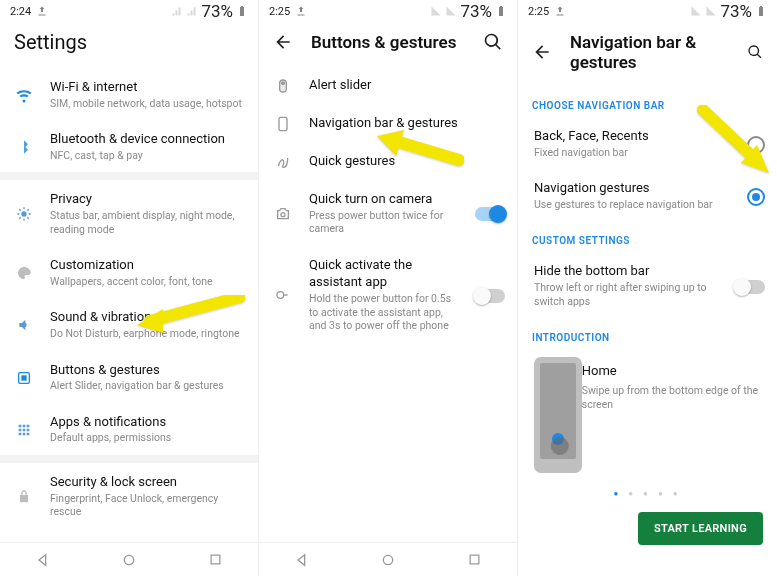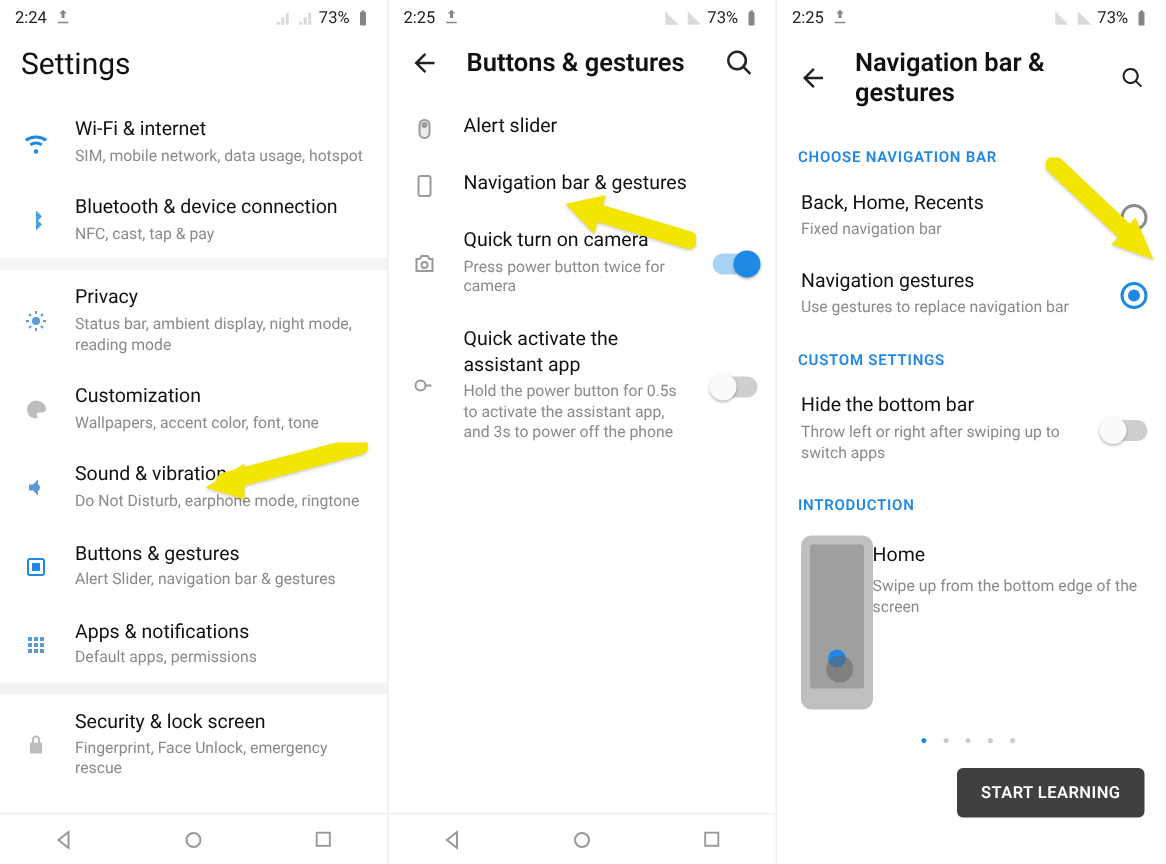--- a/index.html
+++ b/index.html
@@ -2,21 +2,21 @@
 <html><head>
 <meta charset="utf-8">
 <style>
 *{box-sizing:border-box;margin:0;padding:0;font-family:-apple-system,Roboto,sans-serif;-webkit-font-smoothing:antialiased}
 body{background:#fff;width:777px;height:576px;overflow:hidden;position:relative}
 .screens{display:flex;width:777px;height:576px}
 .screen{width:259px;height:576px;position:relative;border-right:1px solid #eee;display:flex;flex-direction:column;overflow:hidden}
 .screen:last-child{border-right:none}
 .statusbar{display:flex;justify-content:space-between;align-items:center;padding:3px 10px 3px 10px;font-size:11px;color:#222;height:22px}
 .sb-left{display:flex;align-items:center;gap:5px}
-.sb-right{display:flex;align-items:flex-end;gap:3px;font-size:11px}
+.sb-right{display:flex;align-items:center;gap:3px;font-size:17px}
 .sb-ico{width:12px;height:12px;opacity:.55}
 .header{display:flex;align-items:center;padding:10px 14px 14px 14px;gap:18px}
 .header .title{font-size:17px;font-weight:600;color:#111}
 .header .back{flex:0 0 auto}
 .header .search{margin-left:auto}
 .bigtitle{font-size:20px;font-weight:400;padding:8px 14px 14px 14px;color:#111}
 .section-gap{height:8px;background:#f3f3f3}
 .list{flex:1;overflow:hidden}
 .row{display:flex;align-items:center;padding:10px 12px 10px 14px;gap:16px}
 .row .ic{width:20px;flex:0 0 20px;display:flex;justify-content:center;padding-top:2px;color:#5a5a5a}
@@ -35,21 +35,21 @@
 .switch.on::after{right:-2px;background:#1e88e5}
 .preview{display:flex;padding:8px 16px 10px 16px;align-items:flex-start}
 .phone{width:56px;height:116px;border-radius:7px;background:#bfbfbf;position:relative;overflow:hidden}
 .phone::before{content:"";position:absolute;top:6px;left:6px;right:6px;bottom:14px;background:#9f9f9f;border-radius:2px}
 .phone .dot{position:absolute;bottom:28px;left:50%;transform:translateX(-50%);width:12px;height:12px;border-radius:50%;background:#1e88e5}
 .phone .finger{position:absolute;bottom:18px;left:50%;transform:translateX(-40%);width:18px;height:18px;border-radius:50%;background:rgba(100,100,100,.55)}
 .ptxt .plab{font-size:13px;color:#111;margin-bottom:6px;margin-top:6px}
 .ptxt .psub{font-size:10.5px;color:#8a8a8a;line-height:1.35}
 .dots{text-align:center;padding:6px 0 4px;font-size:8px;letter-spacing:4px;color:#ccc}
 .dots .active{color:#1e88e5}
-.cta{margin:10px 14px 10px auto;display:block;background:#404040;color:#fff;border:none;font-size:11px;font-weight:600;padding:10px 16px;border-radius:4px;letter-spacing:.3px}
+.cta{margin:10px 14px 10px auto;display:block;background:#15803d;color:#fff;border:none;font-size:11px;font-weight:600;padding:10px 16px;border-radius:4px;letter-spacing:.3px}
 .navkeys{position:absolute;bottom:0;left:0;right:0;height:34px;display:flex;justify-content:space-around;align-items:center;background:#fff;border-top:1px solid #f0f0f0}
 .navkeys svg{opacity:.6}
 .arrow{position:absolute;pointer-events:none}
 .arrow svg{filter:drop-shadow(0 1px 1px rgba(0,0,0,.2))}
 </style>
 </head>
 <body>
 
 <div class="screens">
 
@@ -249,20 +249,30 @@
               <rect x="6" y="2" width="12" height="20" rx="2" fill="none" stroke="#999" stroke-width="2"></rect>
             </svg>
           </div>
       <div class="txt">
             <div class="lab">Navigation bar &amp; gestures</div>
           </div>
     </div>
     <div class="row">
       <div class="ic">
             <svg width="16" height="16" viewBox="0 0 24 24">
+              <path fill="none" stroke="#999" stroke-width="2" d="M5 18c3-10 7-12 8-6s-5 8 0 8 6-10 6-14"></path>
+            </svg>
+          </div>
+      <div class="txt">
+            <div class="lab">Quick gestures</div>
+          </div>
+    </div>
+    <div class="row">
+      <div class="ic">
+            <svg width="16" height="16" viewBox="0 0 24 24">
               <path fill="#999" d="M4 7h3l2-3h6l2 3h3v12H4z" opacity=".0"></path>
               <path fill="none" stroke="#999" stroke-width="2" d="M4 7h3l2-3h6l2 3h3v12H4z"></path>
               <circle cx="12" cy="13" r="3" fill="none" stroke="#999" stroke-width="2"></circle>
             </svg>
           </div>
       <div class="txt">
             <div class="lab">Quick turn on camera</div>
             <div class="sub">Press power button twice for camera</div>
           </div>
       <div class="ctl">
@@ -331,21 +341,21 @@
         </svg>
     <div class="title">Navigation bar &amp; gestures</div>
     <svg class="search" width="20" height="20" viewBox="0 0 24 24">
           <path fill="#222" d="M10 2a8 8 0 105 14.3l5 5 1.4-1.4-5-5A8 8 0 0010 2zm0 2a6 6 0 110 12 6 6 0 010-12z"></path>
         </svg>
   </div>
   <div class="list" style="padding-bottom:77px">
     <div class="sectionhead">CHOOSE NAVIGATION BAR</div>
     <div class="row" style="padding-left:16px">
       <div class="txt">
-            <div class="lab">Back, Home, Recents</div>
+            <div class="lab">Back, Face, Recents</div>
             <div class="sub">Fixed navigation bar</div>
           </div>
       <div class="ctl">
             <div class="radio"></div>
           </div>
     </div>
     <div class="row" style="padding-left:16px">
       <div class="txt">
             <div class="lab">Navigation gestures</div>
             <div class="sub">Use gestures to replace navigation bar</div>

